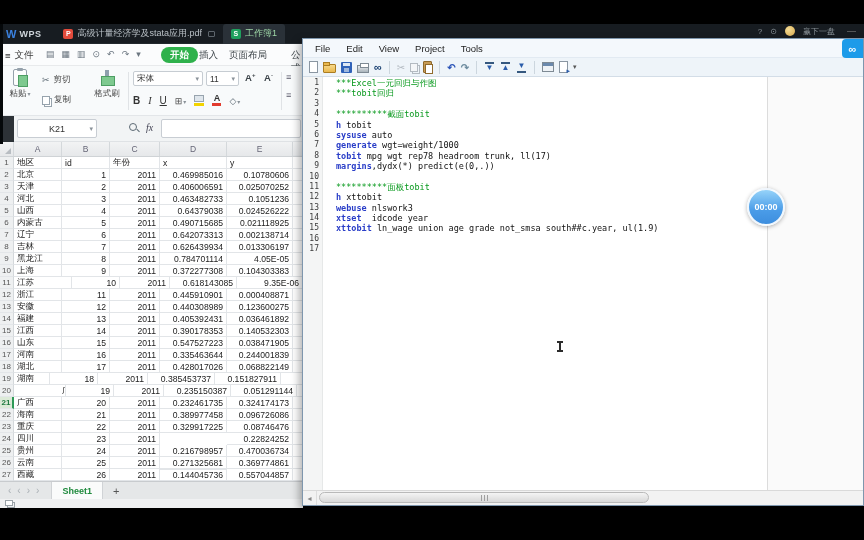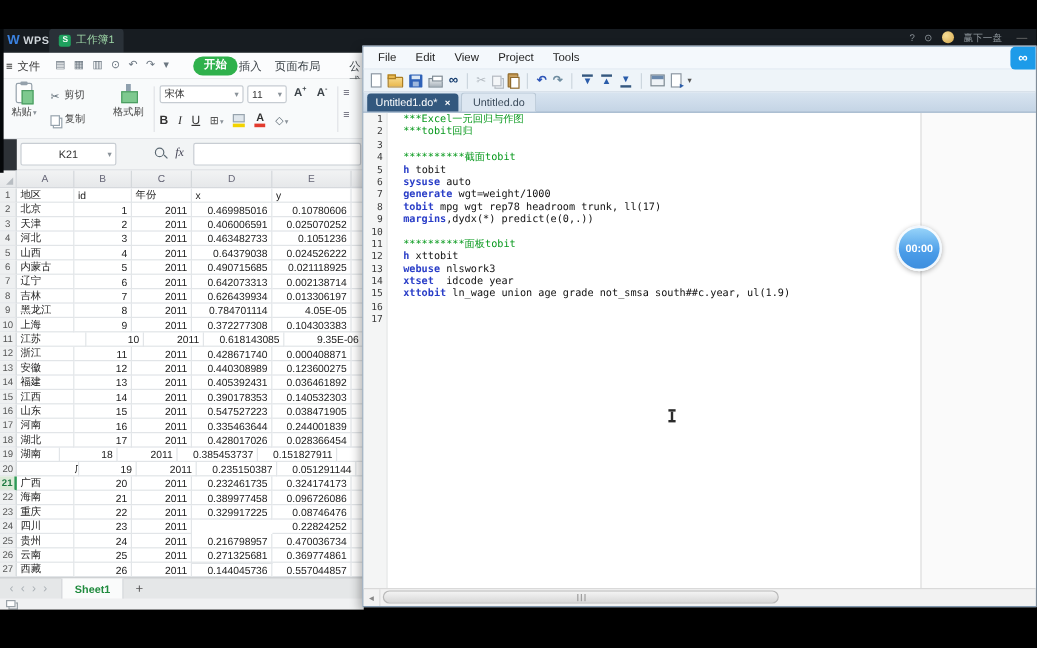--- a/index.html
+++ b/index.html
@@ -160,20 +160,25 @@
 </head>
 <body>
 
 <div class="stage">
 
   <div class="wps-titlebar">
     <div class="wps-logo">
       <span class="wps-w">W</span>
       <span class="wps-name">WPS</span>
     </div>
+    <div class="tb-tab pdf-tab">
+      <span class="doc-ico pdf-ico">P</span>
+      <span>高级计量经济学及stata应用.pdf</span>
+      <span class="tab-badge"></span>
+    </div>
     <div class="tb-tab book-tab">
       <span class="doc-ico xls-ico">S</span>
       <span>工作簿1</span>
     </div>
     <div class="tb-right">
       <span>?</span>
       <span>⊙</span>
       <span class="avatar"></span>
       <span>赢下一盘</span>
       <span class="tb-min">—</span>
@@ -373,21 +378,21 @@
             <span class="gc num" style="width: 50px;">2011</span>
             <span class="gc num" style="width: 67px;">0.618143085</span>
             <span class="gc num" style="width: 66px;">9.35E-06</span>
             <span class="gc sliver"></span>
           </div>
           <div class="g-row">
             <span class="rn">12</span>
             <span class="gc" style="width: 48px;">浙江</span>
             <span class="gc num" style="width: 48px;">11</span>
             <span class="gc num" style="width: 50px;">2011</span>
-            <span class="gc num" style="width: 67px;">0.428671740</span>
+            <span class="gc num" style="width: 67px;">0.445910901</span>
             <span class="gc num" style="width: 66px;">0.000408871</span>
             <span class="gc sliver"></span>
           </div>
           <div class="g-row">
             <span class="rn">13</span>
             <span class="gc" style="width: 48px;">安徽</span>
             <span class="gc num" style="width: 48px;">12</span>
             <span class="gc num" style="width: 50px;">2011</span>
             <span class="gc num" style="width: 67px;">0.440308989</span>
             <span class="gc num" style="width: 66px;">0.123600275</span>
@@ -428,21 +433,21 @@
             <span class="gc num" style="width: 67px;">0.335463644</span>
             <span class="gc num" style="width: 66px;">0.244001839</span>
             <span class="gc sliver"></span>
           </div>
           <div class="g-row">
             <span class="rn">18</span>
             <span class="gc" style="width: 48px;">湖北</span>
             <span class="gc num" style="width: 48px;">17</span>
             <span class="gc num" style="width: 50px;">2011</span>
             <span class="gc num" style="width: 67px;">0.428017026</span>
-            <span class="gc num" style="width: 66px;">0.028366454</span>
+            <span class="gc num" style="width: 66px;">0.068822149</span>
             <span class="gc sliver"></span>
           </div>
           <div class="g-row">
             <span class="rn">19</span>
             <span class="gc" style="width: 36px;">湖南</span>
             <span class="gc num" style="width: 48px;">18</span>
             <span class="gc num" style="width: 50px;">2011</span>
             <span class="gc num" style="width: 67px;">0.385453737</span>
             <span class="gc num" style="width: 66px;">0.151827911</span>
             <span class="gc sliver"></span>
@@ -591,27 +596,20 @@
           </span>
         </span>
       <span class="si-sep"></span>
       <span class="si">
           <span class="si-win2"></span>
         </span>
       <span class="si">
           <span class="si-pagerun"></span>
         </span>
       <span class="si glyph-caret">▾</span>
-    </div>
-    <div class="s-tabs">
-      <span class="s-tab-active">
-        <span>Untitled1.do*</span>
-        <span class="s-tab-x">×</span>
-      </span>
-      <span class="s-tab">Untitled.do</span>
     </div>
     <div class="s-code">
       <div class="margin-zone"></div>
       <div class="gutter"></div>
       <div class="code-lines" id="code-lines">
           <div class="code-line"><span class="ln">1</span><span class="tok-com">***Excel一元回归与作图</span></div>
           <div class="code-line"><span class="ln">2</span><span class="tok-com">***tobit回归</span></div>
           <div class="code-line"><span class="ln">3</span></div>
           <div class="code-line"><span class="ln">4</span><span class="tok-com">**********截面tobit</span></div>
           <div class="code-line"><span class="ln">5</span><span class="tok-cmd">h</span><span class="tok-txt"> tobit</span></div>

